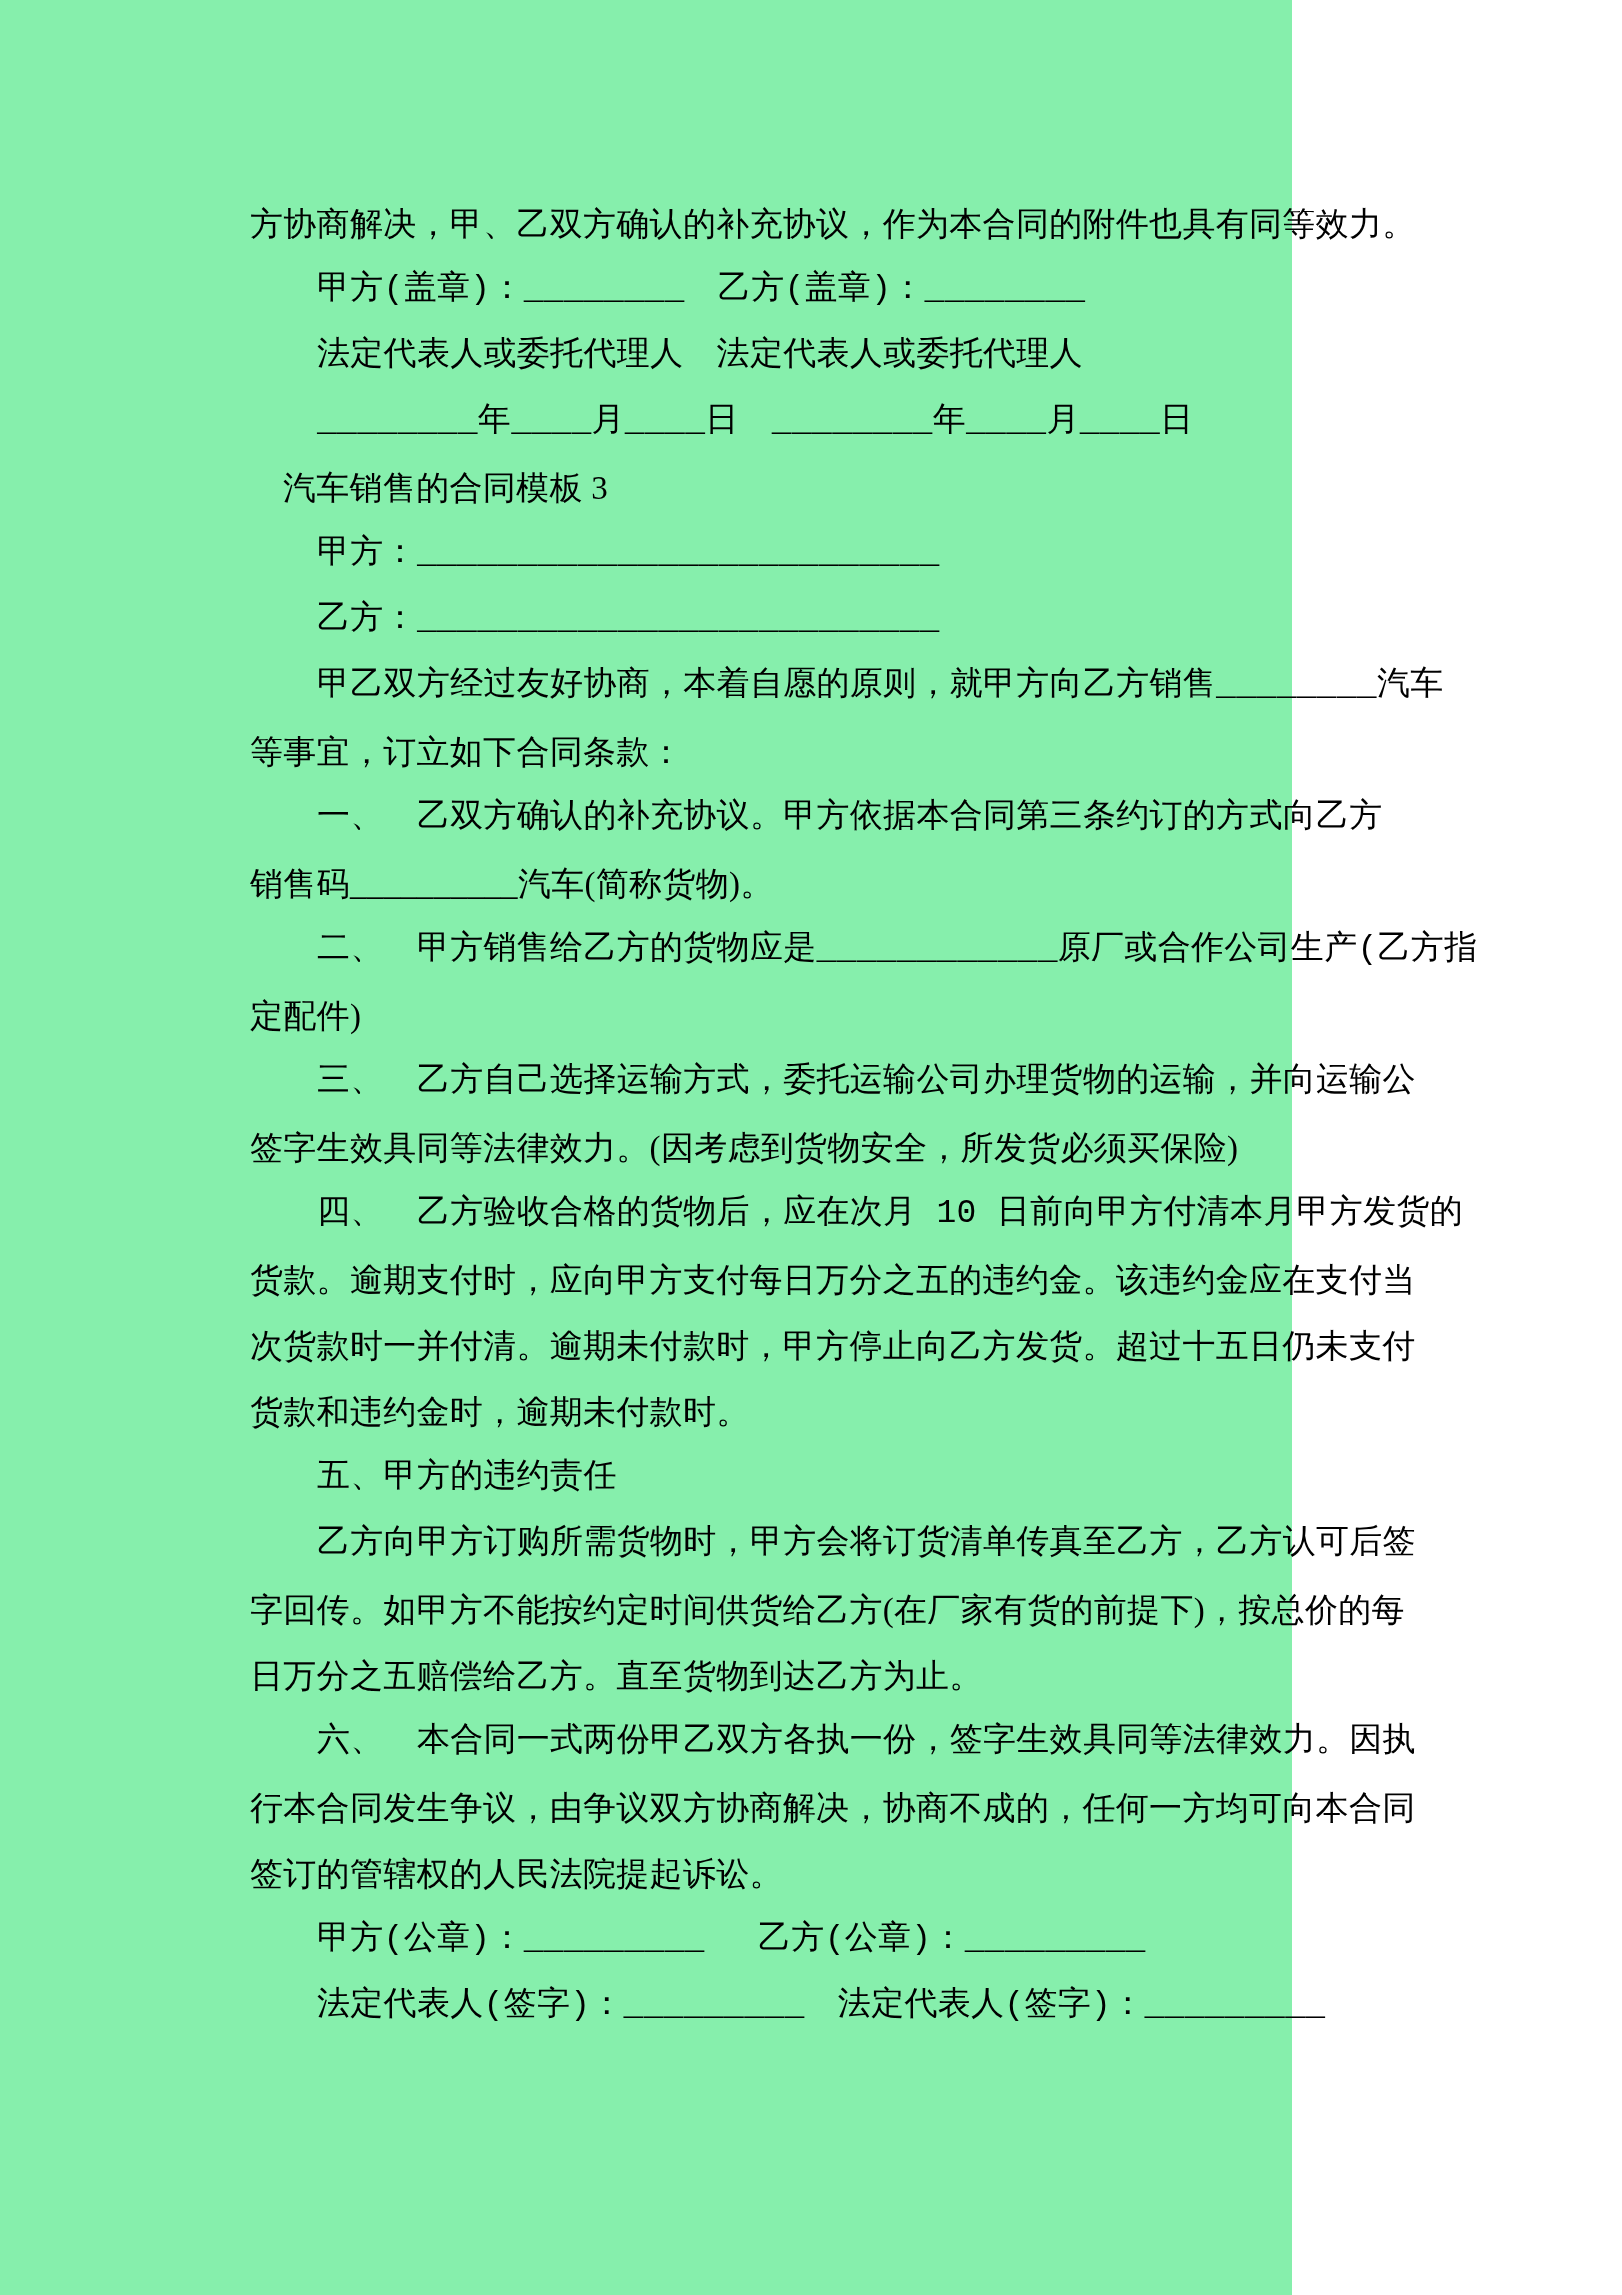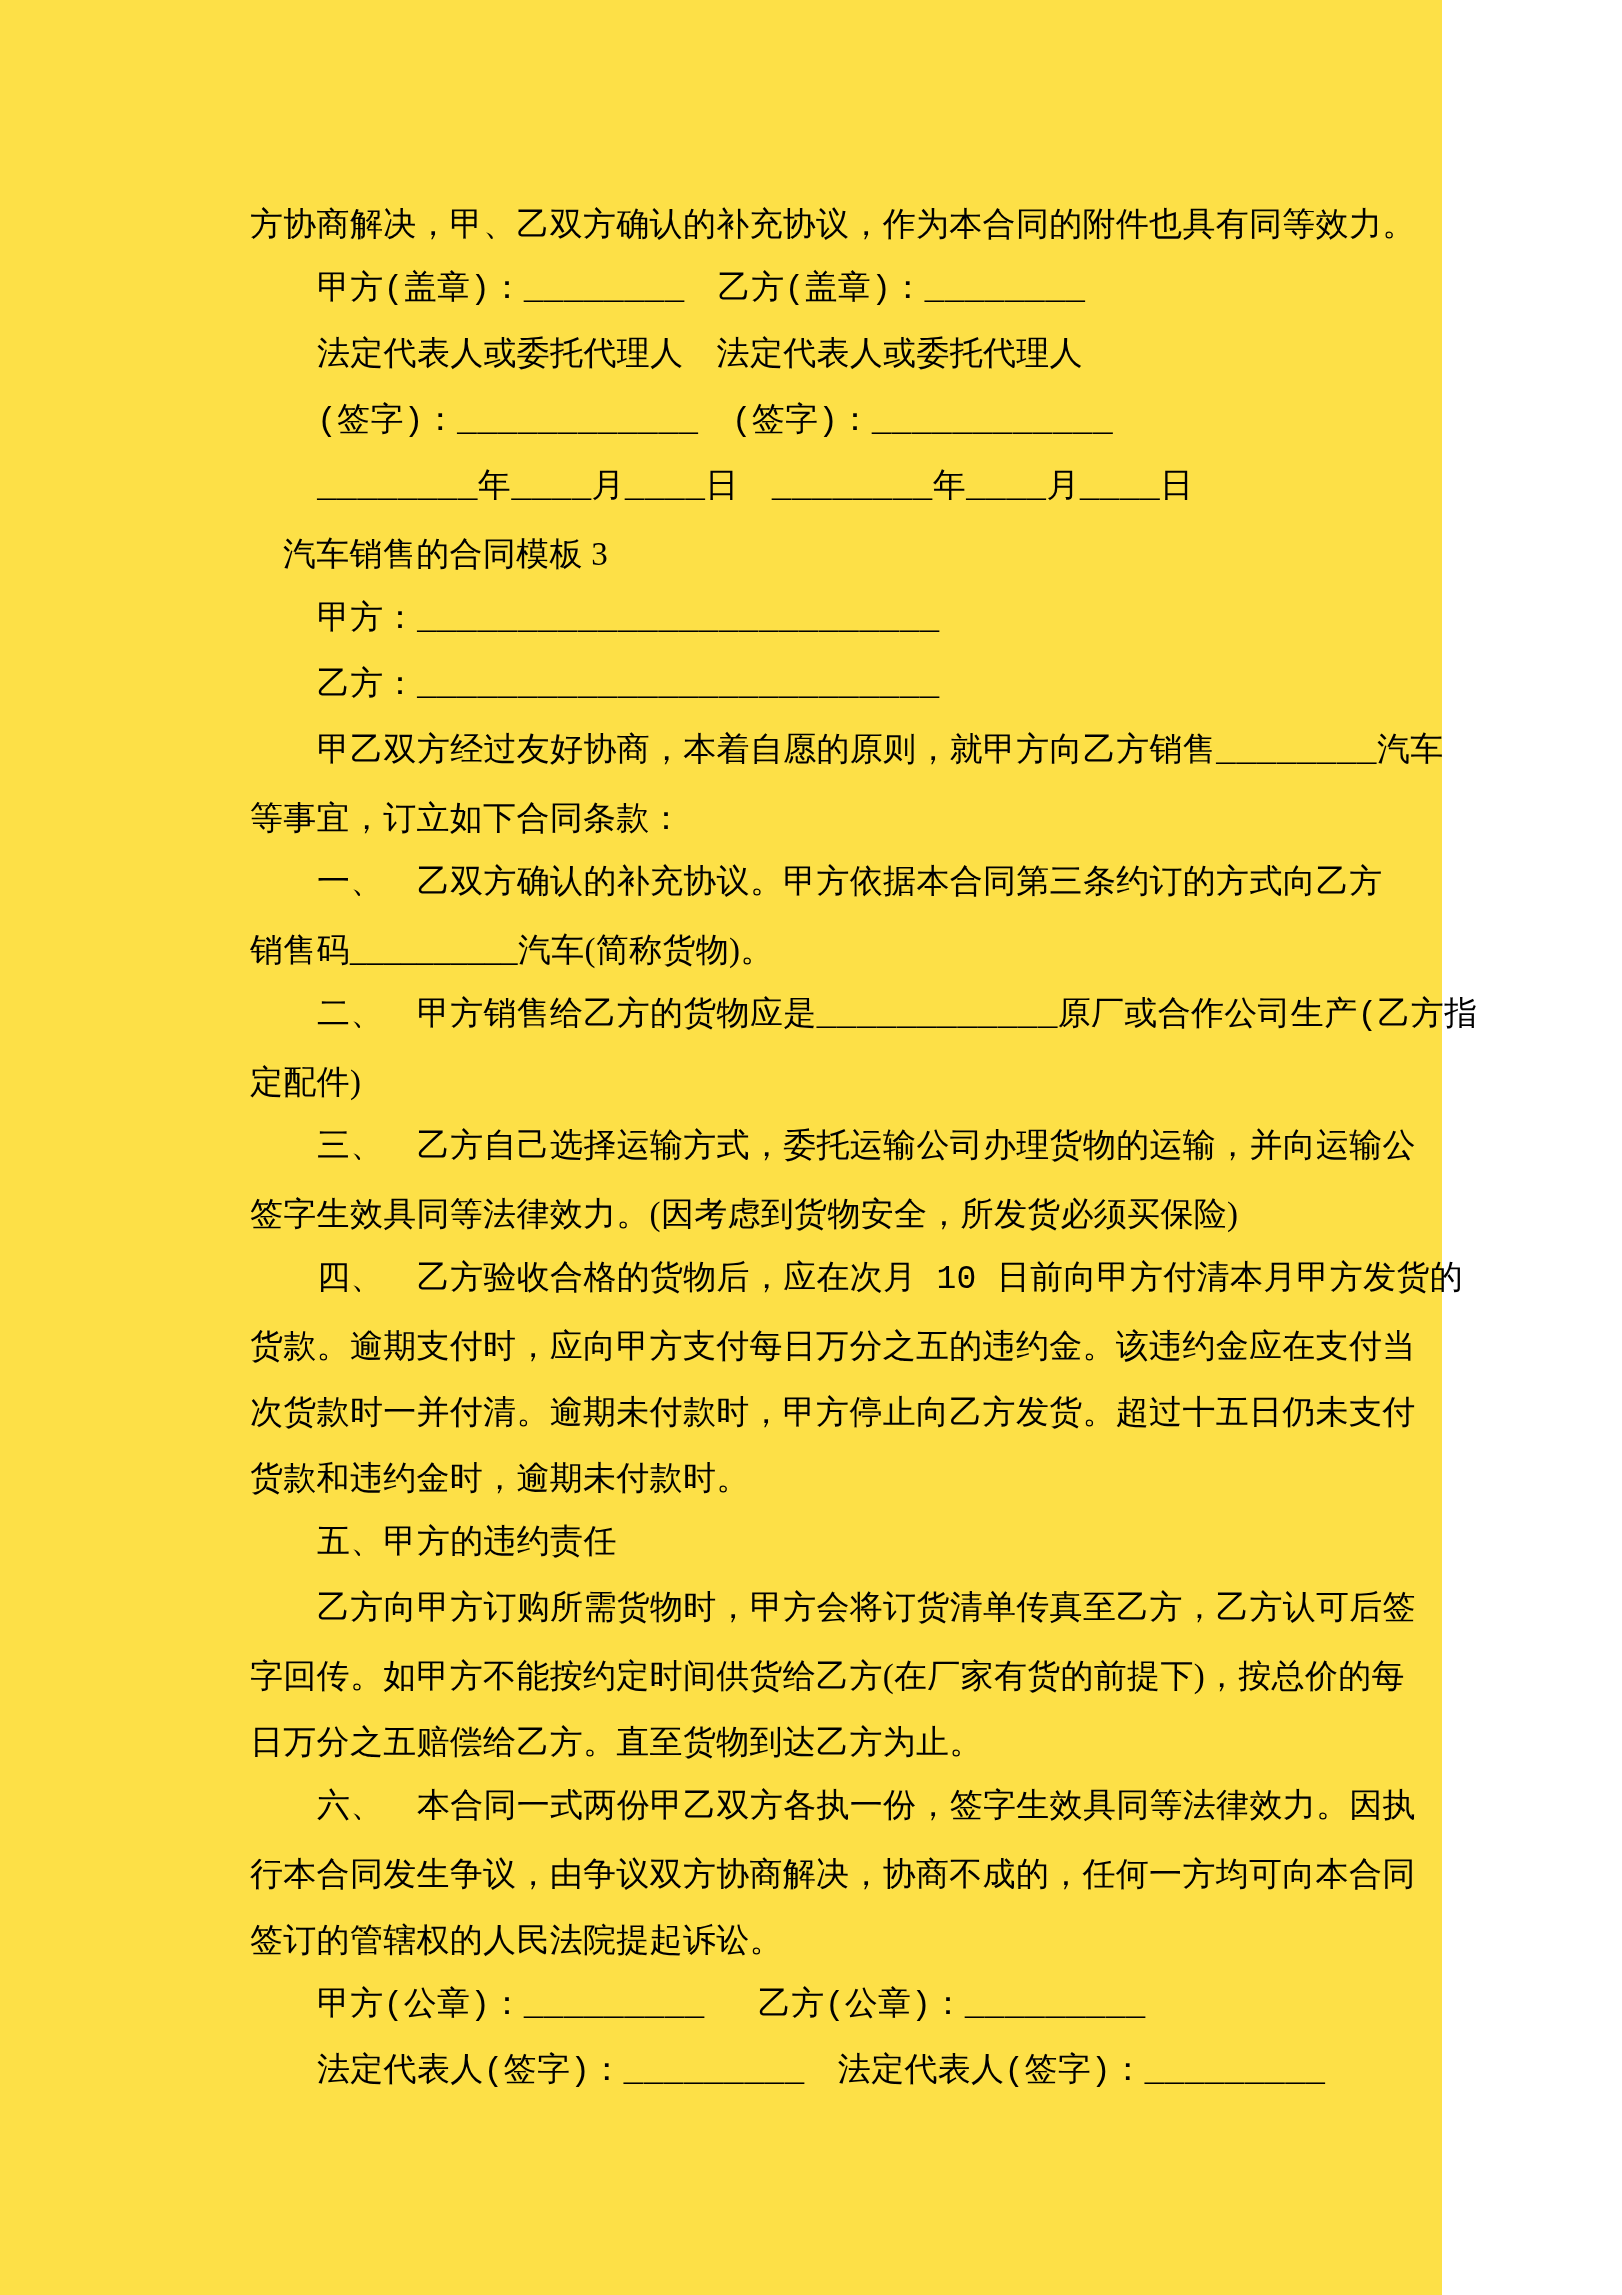--- a/index.html
+++ b/index.html
@@ -9,23 +9,23 @@
   }
   body {
     width: 1623px;
     height: 2295px;
     font-family: "Liberation Serif", "DejaVu Serif", serif;
     color: #000000;
     overflow: hidden;
   }
   .page {
     position: relative;
-    width: 1442px;
+    width: 1292px;
     height: 2295px;
-    background: #fde047;
+    background: #86efac;
   }
   .content {
     position: absolute;
     left: 250px;
     top: 191px;
     width: 1178px;
     font-size: 33px;
     letter-spacing: 0.3px;
   }
   .line {
@@ -37,21 +37,20 @@
   .indent2 { padding-left: 67px; font-family: Liberation Mono, monospace; }
 </style>
 </head>
 <body>
 
 <div class="page">
   <div class="content">
       <div class="line">方协商解决，甲、乙双方确认的补充协议，作为本合同的附件也具有同等效力。</div>
       <div class="line indent2">甲方(盖章)：________　乙方(盖章)：________</div>
       <div class="line indent2">法定代表人或委托代理人　法定代表人或委托代理人</div>
-      <div class="line indent2">(签字)：____________　(签字)：____________</div>
       <div class="line indent2">________年____月____日　________年____月____日</div>
       <div class="line indent1">汽车销售的合同模板 3</div>
       <div class="line indent2">甲方：__________________________</div>
       <div class="line indent2">乙方：__________________________</div>
       <div class="line indent2">甲乙双方经过友好协商，本着自愿的原则，就甲方向乙方销售________汽车</div>
       <div class="line">等事宜，订立如下合同条款：</div>
       <div class="line indent2">一、　乙双方确认的补充协议。甲方依据本合同第三条约订的方式向乙方</div>
       <div class="line">销售码__________汽车(简称货物)。</div>
       <div class="line indent2">二、　甲方销售给乙方的货物应是____________原厂或合作公司生产(乙方指</div>
       <div class="line">定配件)</div>

